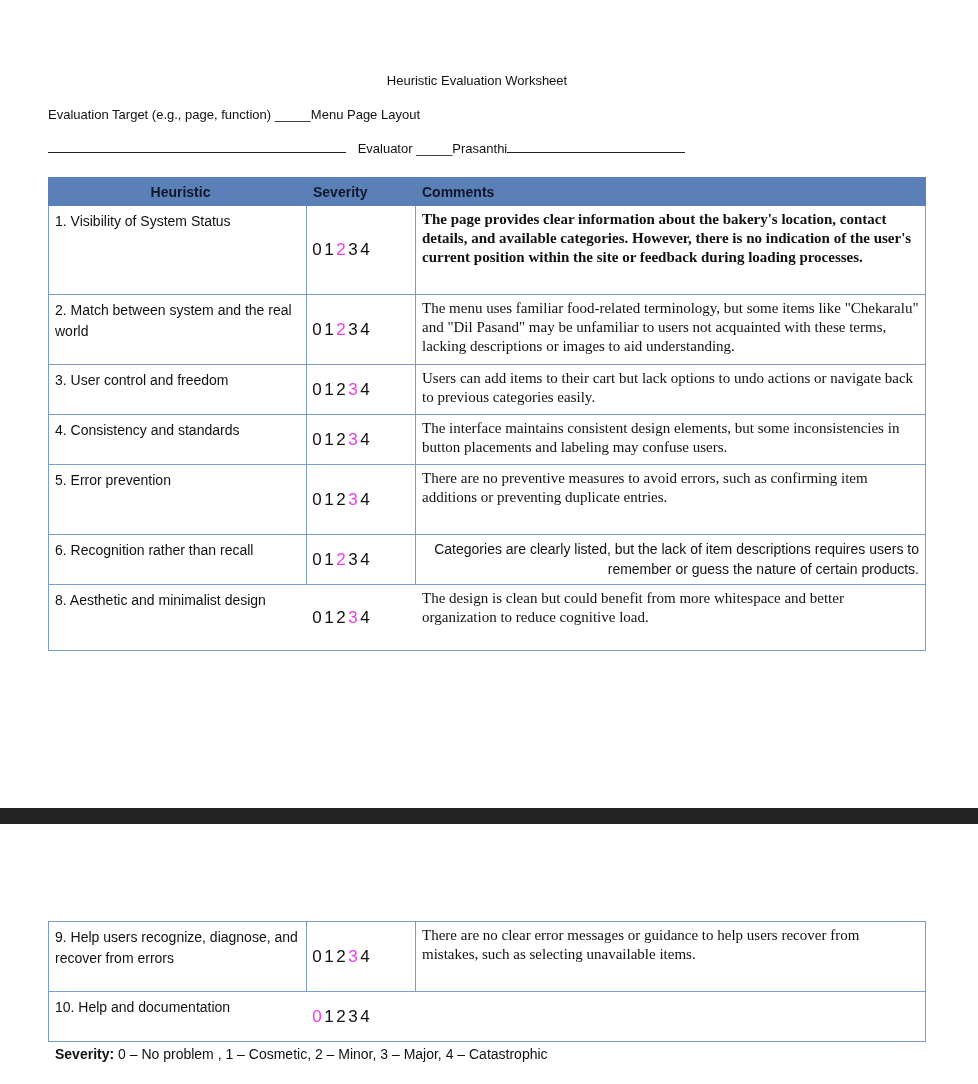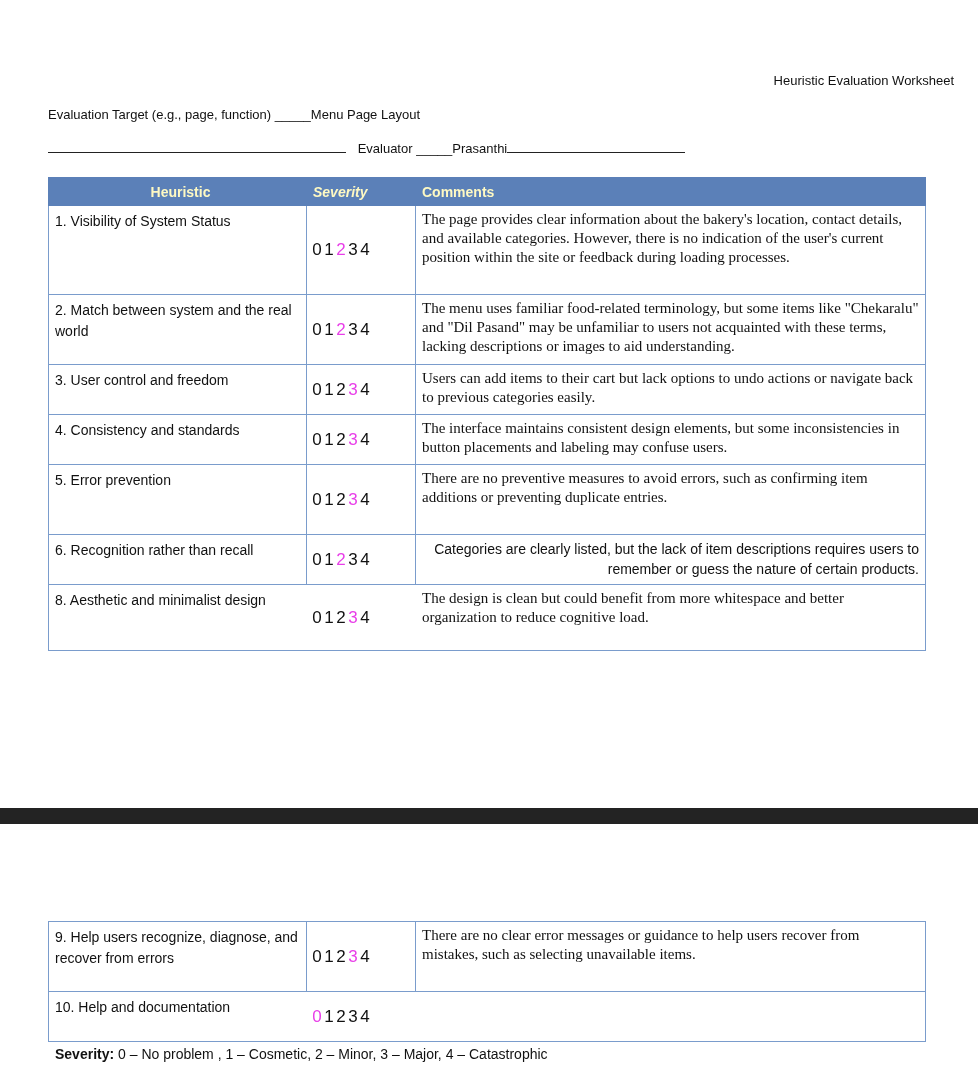--- a/index.html
+++ b/index.html
@@ -1,32 +1,32 @@
 <!DOCTYPE html>
 <html><head>
 <meta charset="utf-8">
 <style>
   html, body { margin: 0; padding: 0; }
   body {
     width: 978px; height: 1084px; background: #ffffff; position: relative; overflow: hidden;
     font-family: "Liberation Sans", "DejaVu Sans", sans-serif; color: #111;
   }
   .title {
-    position: absolute; top: 73px; left: 0; width: 954px; text-align: right;
+    position: absolute; top: 73px; left: 0; width: 954px; text-align: center;
     font-size: 13px;
   }
   .target-line { position: absolute; top: 107px; left: 48px; font-size: 13px; white-space: nowrap; }
   .evaluator-line { position: absolute; top: 140px; left: 48px; font-size: 13px; white-space: nowrap; }
   .blank { display: inline-block; border-bottom: 1px solid #222; height: 12px; vertical-align: baseline; }
   .tbl {
     position: absolute; left: 48px; width: 878px; border-collapse: collapse; table-layout: fixed;
   }
   .tbl td, .tbl th { border: 1.5px solid #7a9ccc; vertical-align: top; padding: 0; }
   .tbl th {
-    background: #5b80b8; color: #fef9c3; font-weight: bold; font-size: 14px; height: 27px;
+    background: #5b80b8; color: #0f172a; font-weight: bold; font-size: 14px; height: 27px;
     text-align: left; padding-left: 6px; vertical-align: middle; border-color: #5b80b8;
   }
   .tbl th.h-heur { text-align: center; }
   .col-h { width: 258px; }
   .col-s { width: 109px; }
   .heur { font-size: 14px; padding: 5px 6px 0 6px !important; line-height: 21px; }
   .sev { font-size: 17px; padding-left: 5px !important; white-space: nowrap; vertical-align: middle !important; }
   .sev span { display: inline-block; width: 10px; margin-right: 2px; text-align: center; }
   .sev span.sel { color: #e83ee8; }
   .cmt { font-family: "Liberation Serif", "DejaVu Serif", serif; font-size: 15px; line-height: 19px; padding: 4px 6px 0 6px !important; }
@@ -53,29 +53,29 @@
 
 <table class="tbl" style="top:177px">
   <colgroup>
       <col class="col-h">
       <col class="col-s">
       <col>
     </colgroup>
   <thead>
     <tr>
       <th class="h-heur" style="background: rgb(91, 128, 184); border-color: rgb(91, 128, 184);">Heuristic</th>
-      <th style="background: rgb(91, 128, 184); border-color: rgb(91, 128, 184); font-style: italic;">Severity</th>
+      <th style="background: rgb(91, 128, 184); border-color: rgb(91, 128, 184);">Severity</th>
       <th style="background: rgb(91, 128, 184); border-color: rgb(91, 128, 184);">Comments</th>
     </tr>
   </thead>
   <tbody id="rows-p1">
       <tr style="height: 89px;">
         <td class="heur">1. Visibility of System Status</td>
         <td class="sev"><span>0</span><span>1</span><span class="sel" style="color: rgb(232, 62, 232);">2</span><span>3</span><span>4</span></td>
-        <td class="cmt" style="padding-top: 25px;">The page provides clear information about the bakery's location, contact details, and available categories. However, there is no indication of the user's current position within the site or feedback during loading processes.</td>
+        <td class="cmt" style="padding-top: 25px; font-weight: bold;">The page provides clear information about the bakery's location, contact details, and available categories. However, there is no indication of the user's current position within the site or feedback during loading processes.</td>
       </tr>
       <tr style="height: 70px; margin-top: 20px;">
         <td class="heur">2. Match between system and the real world</td>
         <td class="sev"><span>0</span><span>1</span><span class="sel" style="color: rgb(232, 62, 232);">2</span><span>3</span><span>4</span></td>
         <td class="cmt" style="padding-top: 4px;">The menu uses familiar food-related terminology, but some items like "Chekaralu" and "Dil Pasand" may be unfamiliar to users not acquainted with these terms, lacking descriptions or images to aid understanding.</td>
       </tr>
       <tr style="height: 50px; margin-top: 36px;">
         <td class="heur">3. User control and freedom</td>
         <td class="sev"><span>0</span><span>1</span><span>2</span><span class="sel" style="color: rgb(232, 62, 232);">3</span><span>4</span></td>
         <td class="cmt" style="padding-top: 4px;">Users can add items to their cart but lack options to undo actions or navigate back to previous categories easily.</td>

